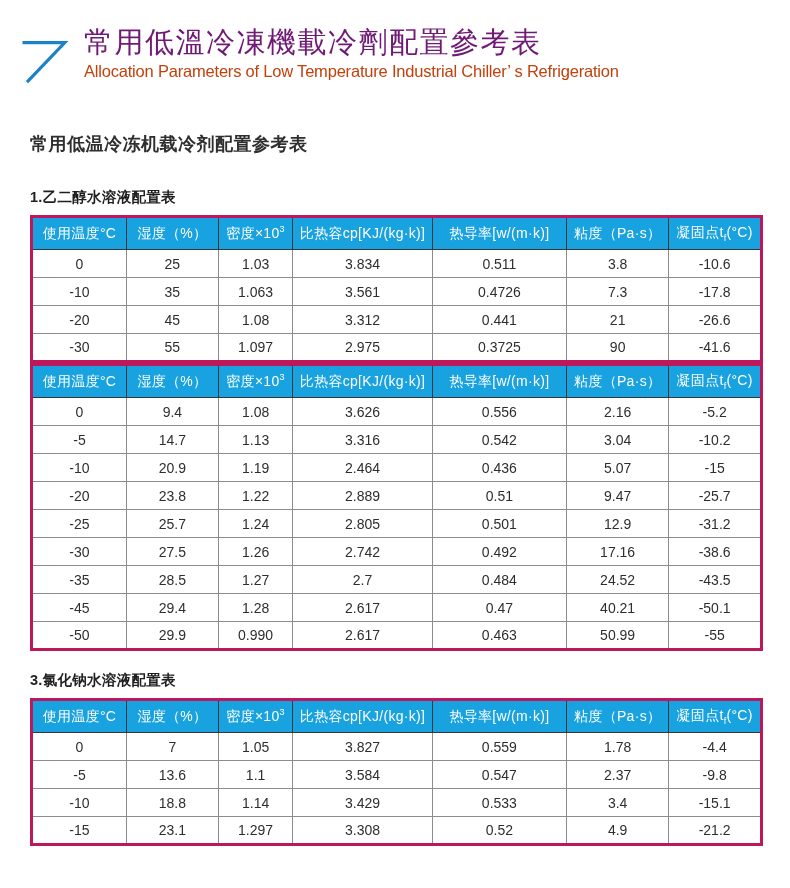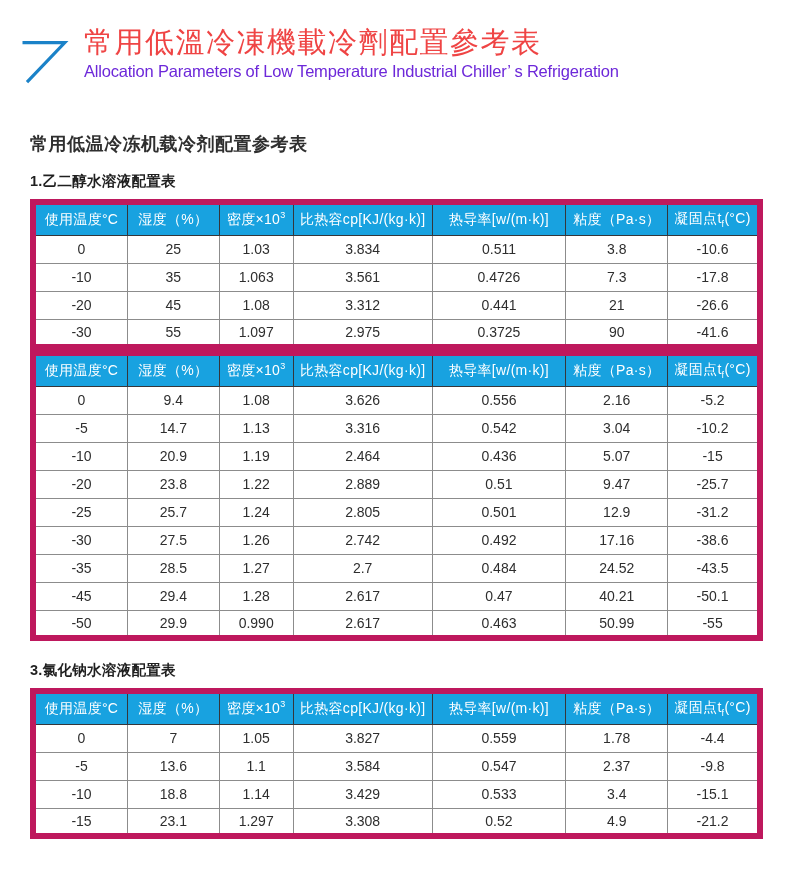--- a/index.html
+++ b/index.html
@@ -5,35 +5,35 @@
   * { margin:0; padding:0; box-sizing:border-box; }
   html,body { background:#ffffff; }
   body {
     width:790px; height:888px; overflow:hidden;
     font-family:"Liberation Sans","DejaVu Sans",sans-serif;
     color:#2e2e2e;
   }
   .brand-header { display:flex; align-items:flex-start; gap:12px; padding:26px 0 0 18px; }
   .brand-logo { width:54px; height:58px; flex:0 0 auto; margin-top:2px; }
   .brand-text h1 {
-    font-size:29px; font-weight:500; color:#ef4444; letter-spacing:1.5px; line-height:1.15;
+    font-size:29px; font-weight:500; color:#701a75; letter-spacing:1.5px; line-height:1.15;
   }
   .brand-text p {
-    font-size:16.5px; font-weight:400; color:#6d28d9; letter-spacing:-0.2px; margin-top:3px;
+    font-size:16.5px; font-weight:400; color:#c2410c; letter-spacing:-0.2px; margin-top:3px;
   }
   main { padding:0 27px 0 30px; }
   .main-title {
     text-align:left; font-size:18px; font-weight:bold; color:#2f2f2f;
     margin-top:46px; letter-spacing:0.5px;
   }
   .section-label { font-size:14.5px; font-weight:bold; color:#1f1f1f; margin:20px 0 8px 0; letter-spacing:0.3px; }
-  .tbl-section:first-of-type .section-label { margin-top:16px; }
+  .tbl-section:first-of-type .section-label { margin-top:32px; }
   table.data-table {
     width:100%; border-collapse:collapse; table-layout:fixed;
-    border:6px solid #be185d;
+    border:3px solid #be185d;
   }
   table.data-table th {
     background:#18a2e0; color:#ffffff; font-weight:400; font-size:14px;
     height:33px; border:1px solid #35363a; letter-spacing:0.3px;
   }
   table.data-table td {
     background:#ffffff; color:#2e2e2e; font-size:14px; text-align:center;
     height:28px; border:1px solid #8c8c8c;
   }
   table.data-table sup, table.data-table sub { font-size:9px; }

